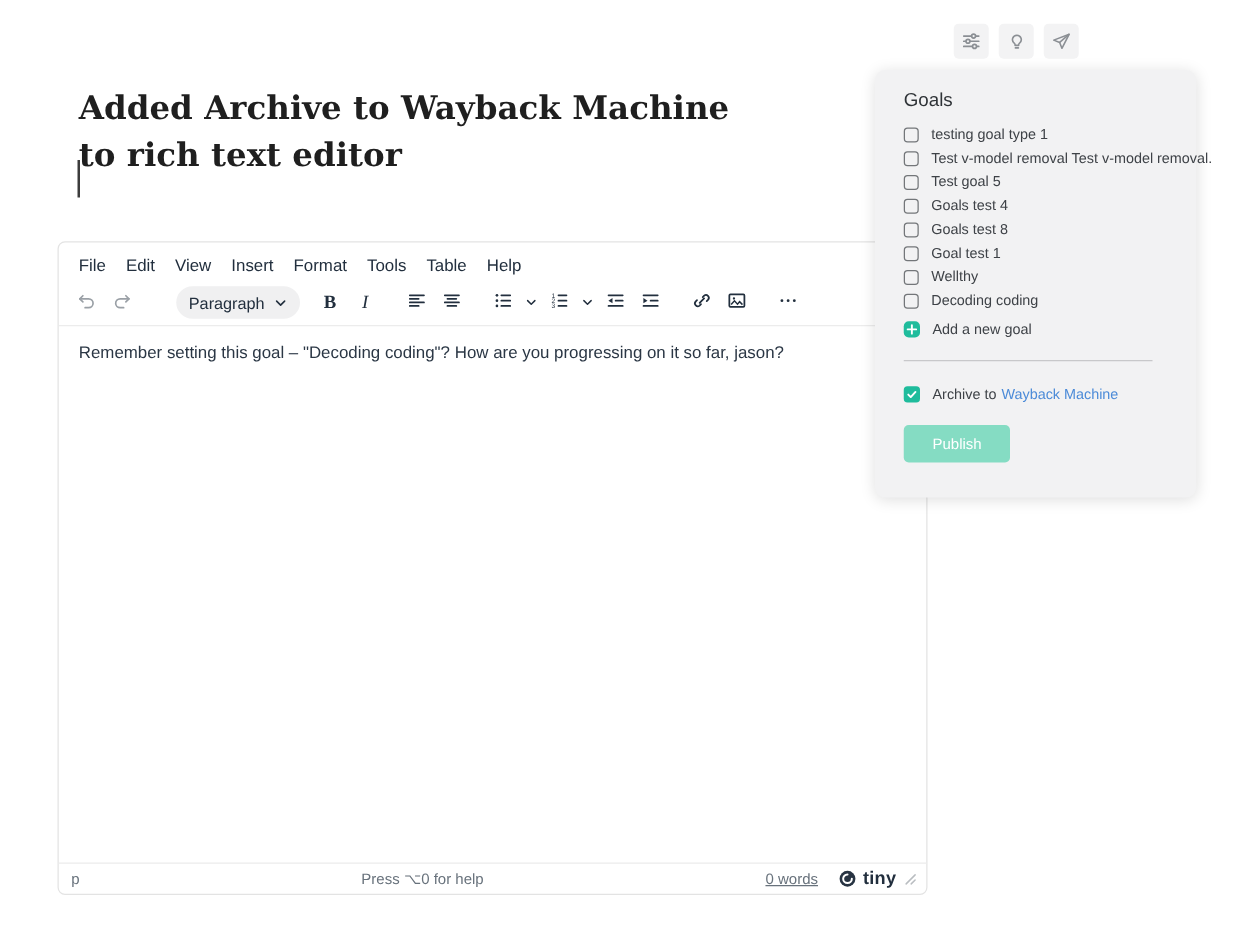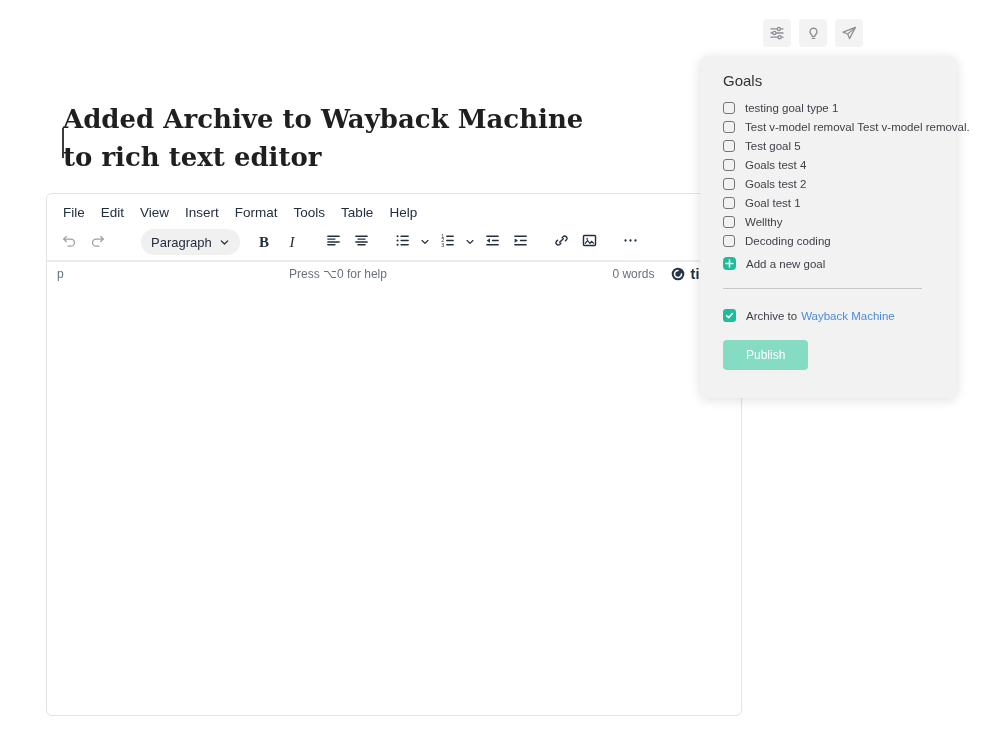--- a/index.html
+++ b/index.html
@@ -101,21 +101,21 @@
     border: none; border-radius: 4px;
     padding: 8px 23px;
     font-size: 12px;
     font-family: "Liberation Sans", sans-serif;
     cursor: pointer;
   }
 
   
   .post-title {
     position: absolute;
-    left: 63px; top: 100px;
+    left: 63px; top: 68px;
     font-family: "DejaVu Serif", "Liberation Serif", serif;
     font-size: 26px;
     line-height: 38px;
     color: #1f1f1f;
     cursor: text;
   }
   .post-title span { display: block; white-space: nowrap; }
   .title-cursor {
     position: absolute;
     left: 62px; top: 128px;
@@ -187,21 +187,21 @@
   .statusbar {
     height: 25px;
     border-top: 1px solid #ececec;
     display: flex; align-items: center;
     padding: 0 8px 0 10px;
     font-size: 12px;
     color: #68727c;
   }
   .elem-path { cursor: pointer; }
   .help-text { flex: 1; text-align: center; color: #68727c; }
-  .word-count { margin-right: 16px; }
+  .word-count { margin-right: 16px; text-decoration: underline; }
   .brand {
     display: flex; align-items: flex-start;
     color: #222f3e;
     text-decoration: none; cursor: pointer;
   }
   .brand-text { font-size: 14.5px; font-weight: 700; margin-left: 4px; letter-spacing: 0.2px; }
   .resize-grip { margin-left: 7px; color: #b9bdc1; cursor: nwse-resize; display: flex; }
 </style>
 </head>
 <body>
@@ -251,21 +251,21 @@
     <div class="goal-row">
       <span class="checkbox"></span>
       <span class="goal-label">Test goal 5</span>
     </div>
     <div class="goal-row">
       <span class="checkbox"></span>
       <span class="goal-label">Goals test 4</span>
     </div>
     <div class="goal-row">
       <span class="checkbox"></span>
-      <span class="goal-label">Goals test 2</span>
+      <span class="goal-label">Goals test 8</span>
     </div>
     <div class="goal-row">
       <span class="checkbox"></span>
       <span class="goal-label">Goal test 1</span>
     </div>
     <div class="goal-row">
       <span class="checkbox"></span>
       <span class="goal-label">Wellthy</span>
     </div>
     <div class="goal-row">
@@ -425,20 +425,23 @@
         <button class="tb-btn">
             <span><svg width="17" height="17" viewBox="0 0 24 24" fill="currentColor">
                 <circle cx="5" cy="12" r="1.6"></circle>
                 <circle cx="12" cy="12" r="1.6"></circle>
                 <circle cx="19" cy="12" r="1.6"></circle>
               </svg></span>
           </button>
       </div>
     </div>
 
+    <div class="content-area">
+      <p>Remember setting this goal – "Decoding coding"? How are you progressing on it so far, jason?</p>
+    </div>
 
     <div class="statusbar">
       <span class="elem-path">p</span>
       <span class="help-text">Press ⌥0 for help</span>
       <span class="word-count">0 words</span>
       <a class="brand">
         <span style="display:flex;">
             <svg width="16" height="16" viewBox="0 0 24 24">
               <circle cx="12" cy="12" r="9.5" fill="#273342"></circle>
               <path d="M12 6.8 a5.2 5.2 0 1 0 5.2 5.2" fill="none" stroke="#fff" stroke-width="2.4" stroke-linecap="round"></path>

